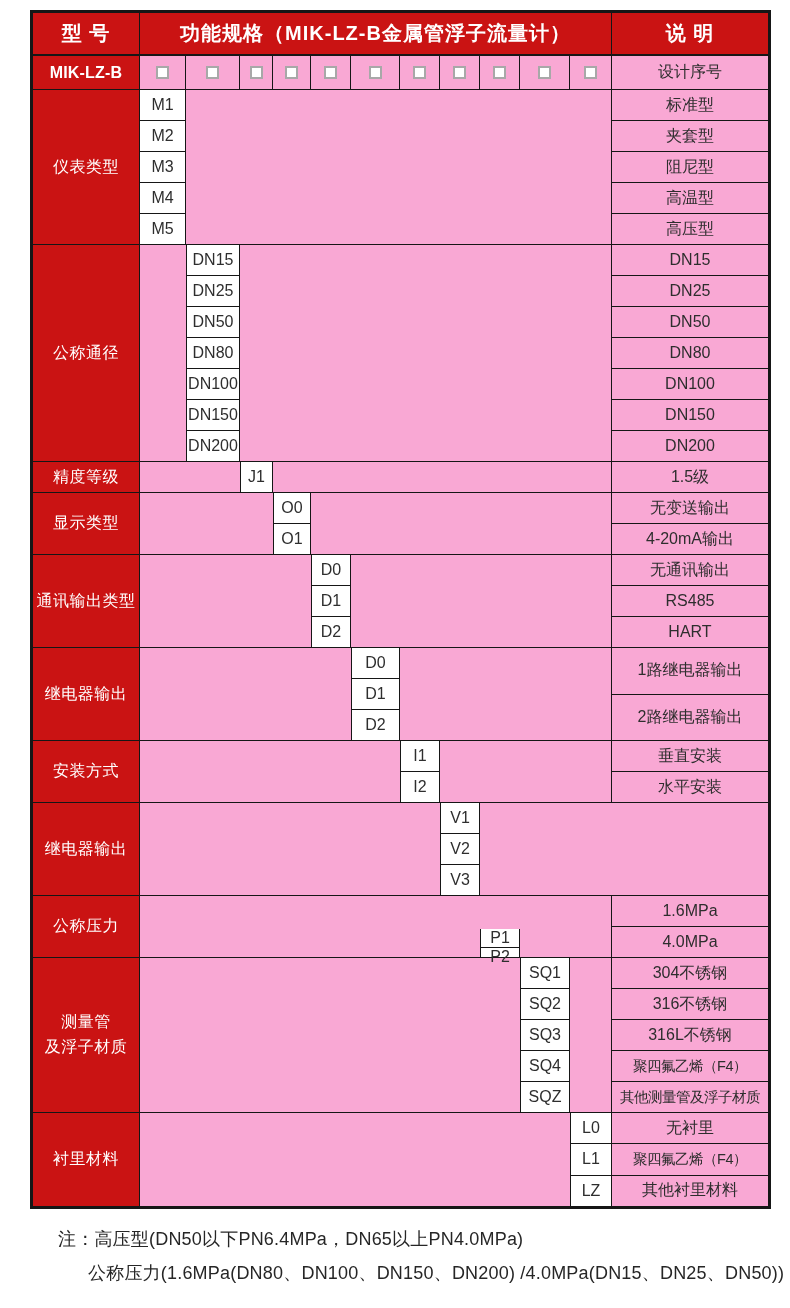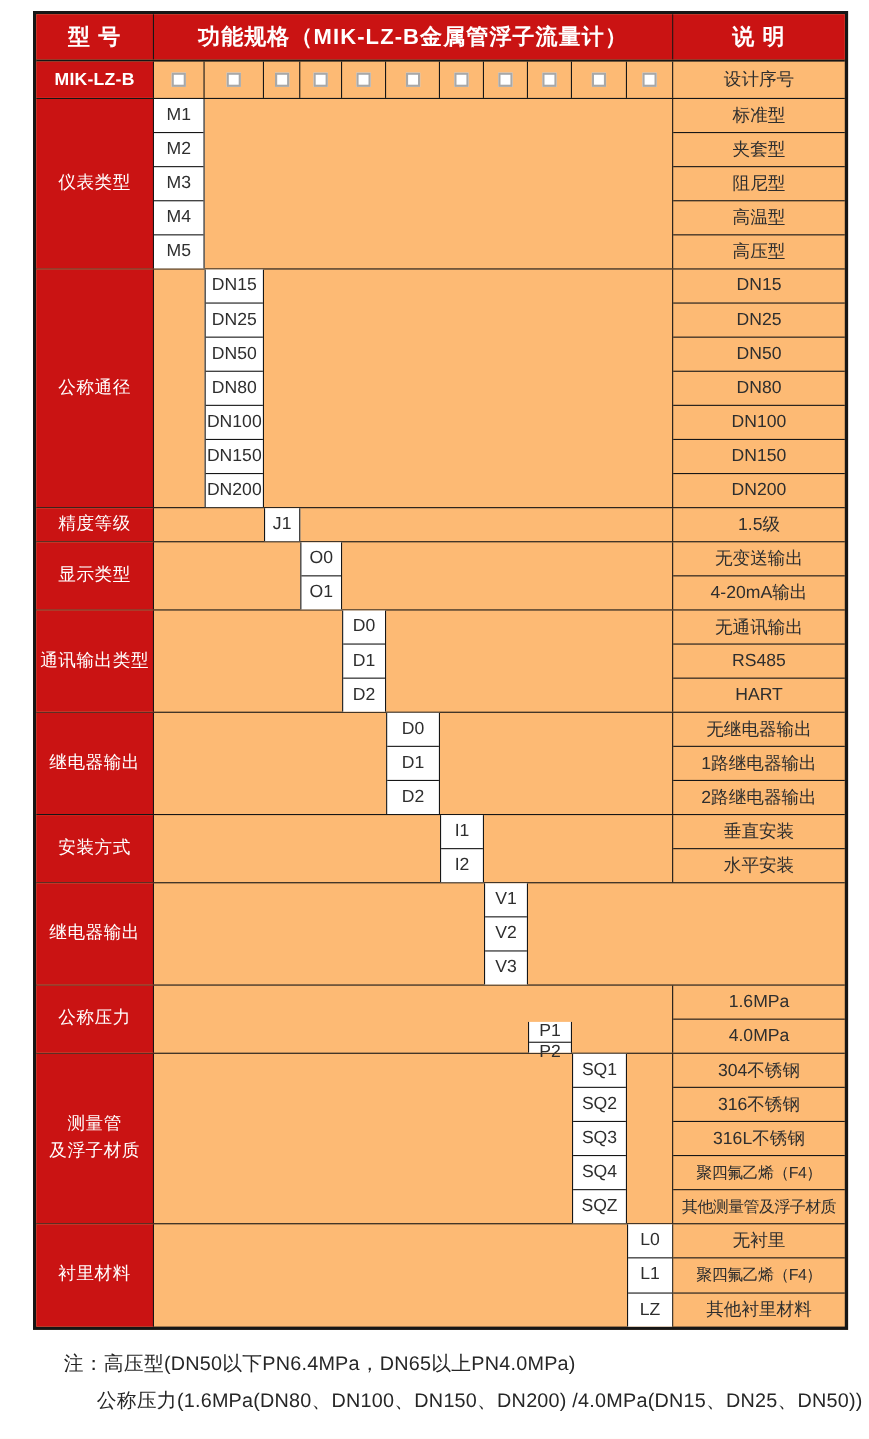--- a/index.html
+++ b/index.html
@@ -12,21 +12,21 @@
   *{margin:0;padding:0;box-sizing:border-box;}
   html,body{background:#ffffff;}
   body{
     width:790px;height:1308px;position:relative;
     font-family:"Liberation Sans","DejaVu Sans",sans-serif;
     color:var(--text);
   }
   .spec-table{
     position:absolute;left:30px;top:10px;width:741px;
     border:3px solid var(--border);
-    background:#fdba74;
+    background:#f9a8d4;
   }
   .trow{display:flex;width:100%;}
   .trow.bb{border-bottom:1.5px solid var(--border);}
   .trow.bb2{border-bottom:2px solid var(--border);}
   .cell{display:flex;align-items:center;justify-content:center;}
   .left-col{width:107px;flex:0 0 107px;border-right:1.5px solid var(--border);}
   .mid-col{width:471px;flex:0 0 471px;position:relative;}
   .desc-col{flex:1 1 auto;border-left:1.5px solid var(--border);display:flex;flex-direction:column;}
   .red{background:var(--red);color:var(--headtext);}
   .header-row{height:43px;}
@@ -213,21 +213,20 @@
       <div class="trow bb" style="height: 93px;">
         <div class="cell left-col red section-label">继电器输出</div>
         <div class="mid-col">
           <div class="code-stack" style="left: 211px; width: 49px;">
             <div class="code-cell">D0</div>
             <div class="code-cell">D1</div>
             <div class="code-cell">D2</div>
           </div>
         </div>
         <div class="desc-col">
-          <div class="desc-cell">无继电器输出</div>
           <div class="desc-cell">1路继电器输出</div>
           <div class="desc-cell">2路继电器输出</div>
         </div>
       </div>
       <div class="trow bb" style="height: 62px;">
         <div class="cell left-col red section-label">安装方式</div>
         <div class="mid-col">
           <div class="code-stack" style="left: 260px; width: 40px;">
             <div class="code-cell">I1</div>
             <div class="code-cell">I2</div>

